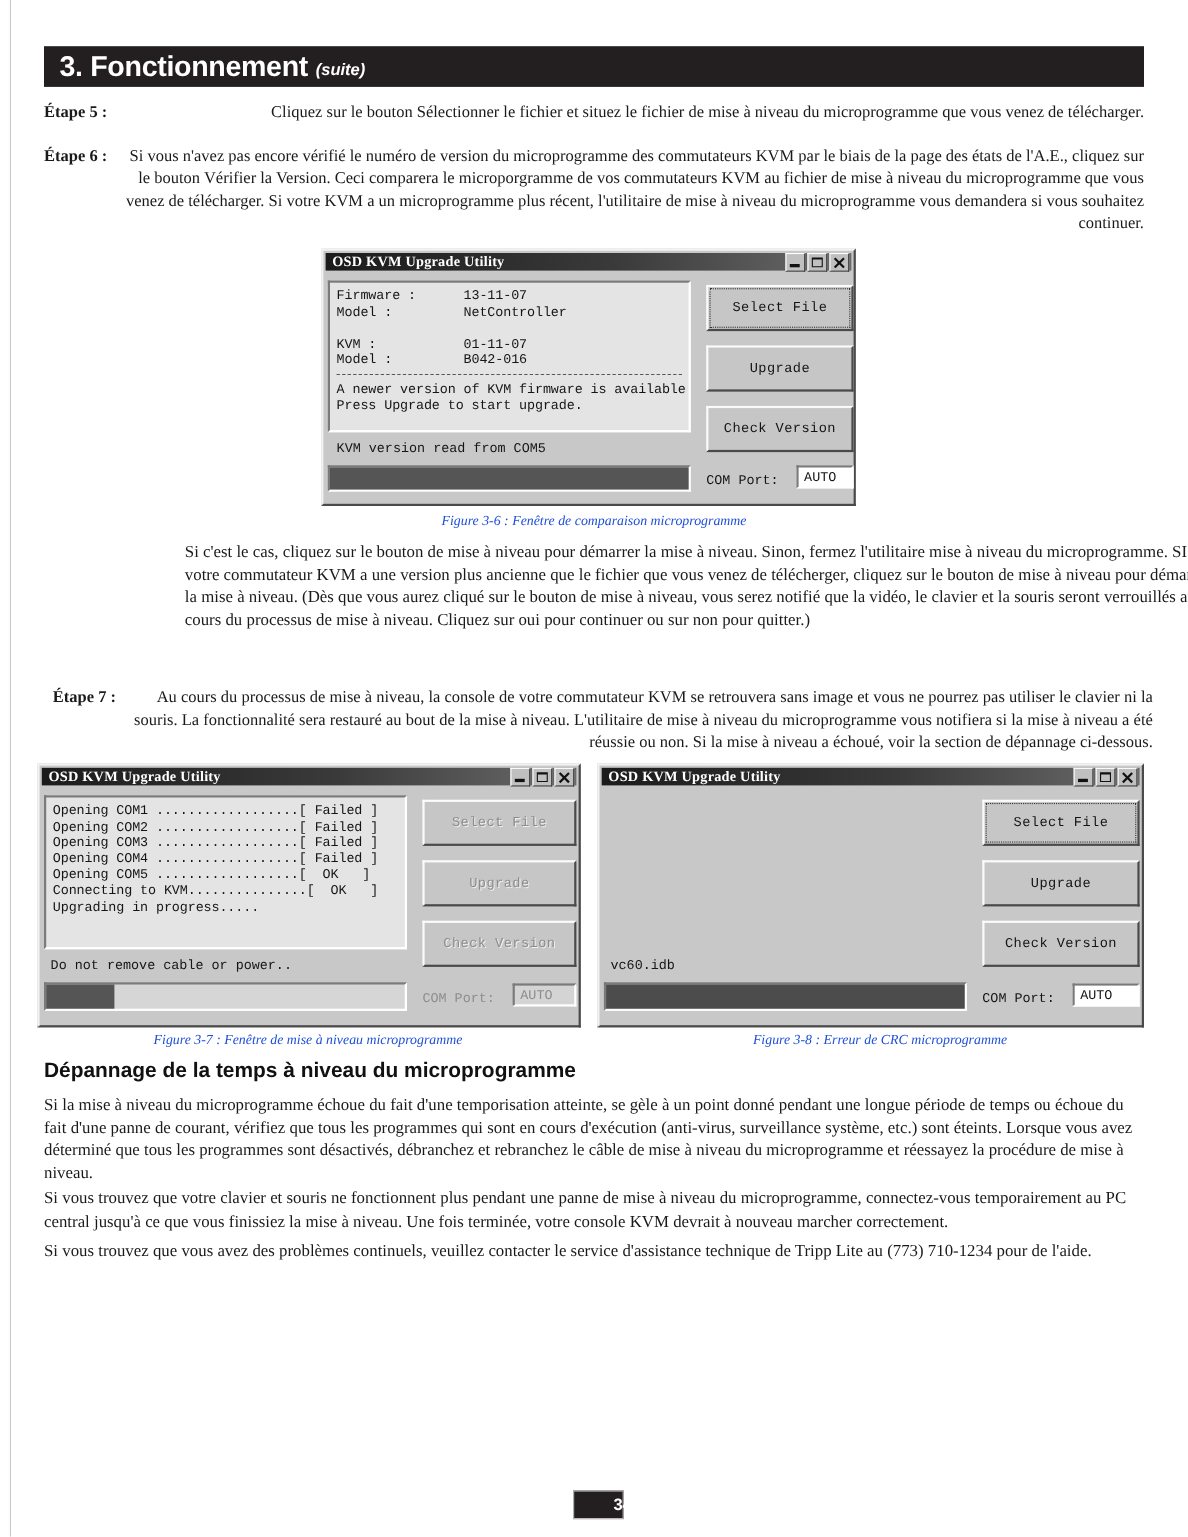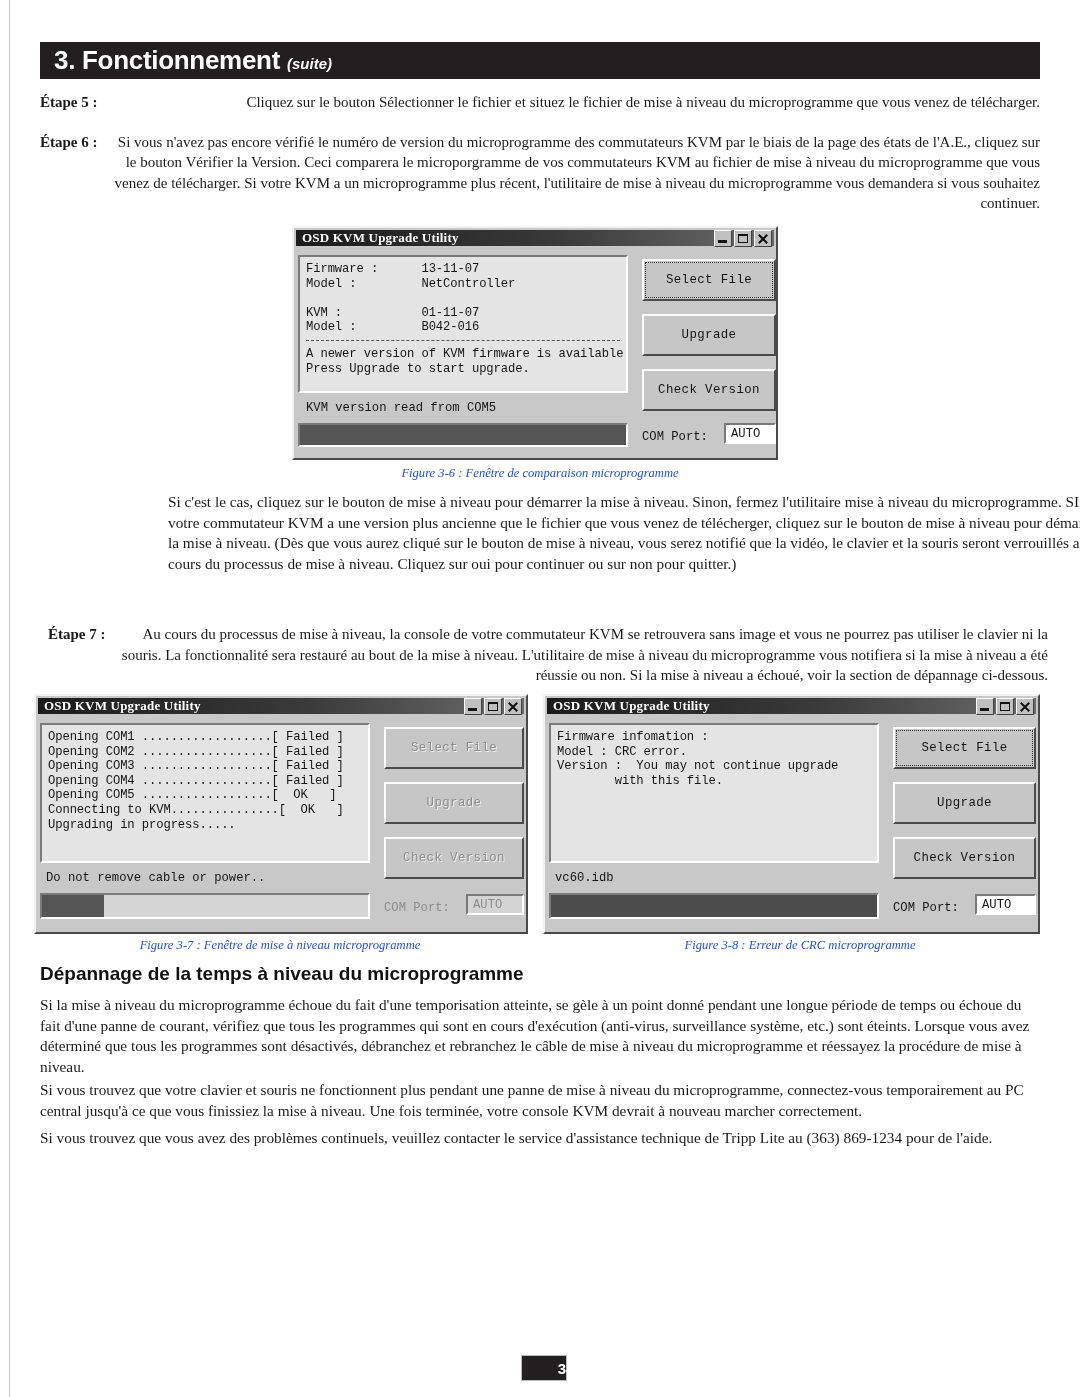--- a/index.html
+++ b/index.html
@@ -392,26 +392,20 @@
       <span class="win-btn">
           <span class="g-max"></span>
         </span>
       <span class="win-btn">
           <span class="g-close-a"></span>
           <span class="g-close-b"></span>
         </span>
     </span>
   </div>
   <div class="win-body">
-    <div class="log-area" style="left:0; top:2px; width:330px; height:140px;">
-      <div class="log-line">Firmware infomation :</div>
-      <div class="log-line">Model : CRC error.</div>
-      <div class="log-line">Version :  You may not continue upgrade</div>
-      <div class="log-line">        with this file.</div>
-    </div>
     <div class="status-line" style="left:6px; top:150px;">vc60.idb</div>
     <div class="progress full" style="left:0; top:172px; width:330px; height:26px;">
       <div class="progress-fill" style="width:100%;"></div>
     </div>
 
     <div class="btn focus" style="left:344px; top:6px; width:143px; height:42px;">Select File</div>
     <div class="btn" style="left:344px; top:61px; width:143px; height:42px;">Upgrade</div>
     <div class="btn" style="left:344px; top:116px; width:143px; height:42px;">Check Version</div>
 
     <div class="com-label" style="left:344px; top:180px;">COM Port:</div>
@@ -419,15 +413,15 @@
   </div>
 </div>
 
 <div class="fig-caption" style="position:absolute; left:40px; top:938px; width:480px;">Figure 3-7 : Fenêtre de mise à niveau microprogramme</div>
 <div class="fig-caption" style="position:absolute; left:560px; top:938px; width:480px;">Figure 3-8 : Erreur de CRC microprogramme</div>
 
 <h2 class="sub-head" style="position:absolute; left:40px; top:963px; width:1000px;">Dépannage de la temps à niveau du microprogramme</h2>
 
 <div class="para" style="position:absolute; left:40px; top:995px; width:1000px;">Si la mise à niveau du microprogramme échoue du fait d'une temporisation atteinte, se gèle à un point donné pendant une longue période de temps ou échoue du fait d'une panne de courant, vérifiez que tous les programmes qui sont en cours d'exécution (anti-virus, surveillance système, etc.) sont éteints. Lorsque vous avez déterminé que tous les programmes sont désactivés, débranchez et rebranchez le câble de mise à niveau du microprogramme et réessayez la procédure de mise à niveau.</div>
 <div class="para" style="position:absolute; left:40px; top:1080px; width:1000px;">Si vous trouvez que votre clavier et souris ne fonctionnent plus pendant une panne de mise à niveau du microprogramme, connectez-vous temporairement au PC central jusqu'à ce que vous finissiez la mise à niveau. Une fois terminée, votre console KVM devrait à nouveau marcher correctement.</div>
-<div class="para" style="position:absolute; left:40px; top:1128px; width:1000px;">Si vous trouvez que vous avez des problèmes continuels, veuillez contacter le service d'assistance technique de Tripp Lite au (363) 869-1234 pour de l'aide.</div>
+<div class="para" style="position:absolute; left:40px; top:1128px; width:1000px;">Si vous trouvez que vous avez des problèmes continuels, veuillez contacter le service d'assistance technique de Tripp Lite au (773) 710-1234 pour de l'aide.</div>
 
 <div class="page-num">34</div>
 
 </body></html>

